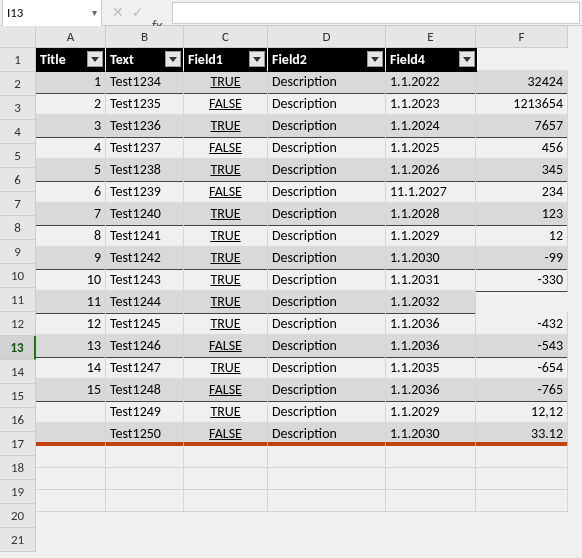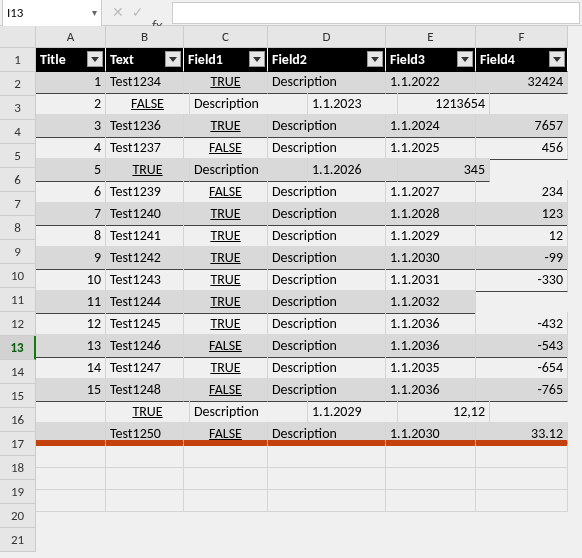--- a/index.html
+++ b/index.html
@@ -152,21 +152,21 @@
     .band .cell { background: #d9d9d9; }
     .tr { text-align: right; }
     .tc { text-align: center; text-decoration: underline; }
     .cA { width: 70px; }
     .cB { width: 78px; }
     .cC { width: 84px; }
     .cD { width: 118px; }
     .cE { width: 90px; }
     .cF { width: 92px; }
     .data-row .cell { border-bottom: 1px solid #444; }
-    .last-data .cell { border-bottom: 6px solid #c2410c; }
+    .last-data .cell { border-bottom: 4px solid #c2410c; }
   </style>
 </head>
 <body>
 
 <div class="formula-bar">
   <div class="name-box">
     <span>I13</span>
     <span class="name-box-dd">▾</span>
   </div>
   <div class="fb-btns">
@@ -209,33 +209,33 @@
       <div class="rh">19</div>
       <div class="rh">20</div>
       <div class="rh">21</div>
     </div>
   <div class="cells" id="cells">
       <div class="row hdr-row">
         <div class="cell cA">Title<span class="dd"></span></div>
         <div class="cell cB">Text<span class="dd"></span></div>
         <div class="cell cC">Field1<span class="dd"></span></div>
         <div class="cell cD">Field2<span class="dd"></span></div>
-        <div class="cell cE">Field3<span class="dd"></span></div>
         <div class="cell cF">Field4<span class="dd"></span></div>
       </div>
       <div class="row band data-row">
         <div class="cell cA tr">1</div>
         <div class="cell cB">Test1234</div>
         <div class="cell cC tc">TRUE</div>
         <div class="cell cD">Description</div>
         <div class="cell cE">1.1.2022</div>
         <div class="cell cF tr">32424</div>
       </div>
       <div class="row  data-row">
         <div class="cell cA tr">2</div>
+        <div class="cell cB">Test1235</div>
         <div class="cell cC tc">FALSE</div>
         <div class="cell cD">Description</div>
         <div class="cell cE">1.1.2023</div>
         <div class="cell cF tr">1213654</div>
       </div>
       <div class="row band data-row">
         <div class="cell cA tr">3</div>
         <div class="cell cB">Test1236</div>
         <div class="cell cC tc">TRUE</div>
         <div class="cell cD">Description</div>
@@ -245,31 +245,32 @@
       <div class="row  data-row">
         <div class="cell cA tr">4</div>
         <div class="cell cB">Test1237</div>
         <div class="cell cC tc">FALSE</div>
         <div class="cell cD">Description</div>
         <div class="cell cE">1.1.2025</div>
         <div class="cell cF tr">456</div>
       </div>
       <div class="row band data-row">
         <div class="cell cA tr">5</div>
+        <div class="cell cB">Test1238</div>
         <div class="cell cC tc">TRUE</div>
         <div class="cell cD">Description</div>
         <div class="cell cE">1.1.2026</div>
         <div class="cell cF tr">345</div>
       </div>
       <div class="row  data-row">
         <div class="cell cA tr">6</div>
         <div class="cell cB">Test1239</div>
         <div class="cell cC tc">FALSE</div>
         <div class="cell cD">Description</div>
-        <div class="cell cE">1.1.2027</div>
+        <div class="cell cE">11.1.2027</div>
         <div class="cell cF tr">234</div>
       </div>
       <div class="row band data-row">
         <div class="cell cA tr">7</div>
         <div class="cell cB">Test1240</div>
         <div class="cell cC tc">TRUE</div>
         <div class="cell cD">Description</div>
         <div class="cell cE">1.1.2028</div>
         <div class="cell cF tr">123</div>
       </div>
@@ -331,20 +332,21 @@
       <div class="row band data-row">
         <div class="cell cA tr">15</div>
         <div class="cell cB">Test1248</div>
         <div class="cell cC tc">FALSE</div>
         <div class="cell cD">Description</div>
         <div class="cell cE">1.1.2036</div>
         <div class="cell cF tr">-765</div>
       </div>
       <div class="row  data-row">
         <div class="cell cA tr"></div>
+        <div class="cell cB">Test1249</div>
         <div class="cell cC tc">TRUE</div>
         <div class="cell cD">Description</div>
         <div class="cell cE">1.1.2029</div>
         <div class="cell cF tr">12,12</div>
       </div>
       <div class="row band last-data">
         <div class="cell cA tr"></div>
         <div class="cell cB">Test1250</div>
         <div class="cell cC tc">FALSE</div>
         <div class="cell cD">Description</div>

